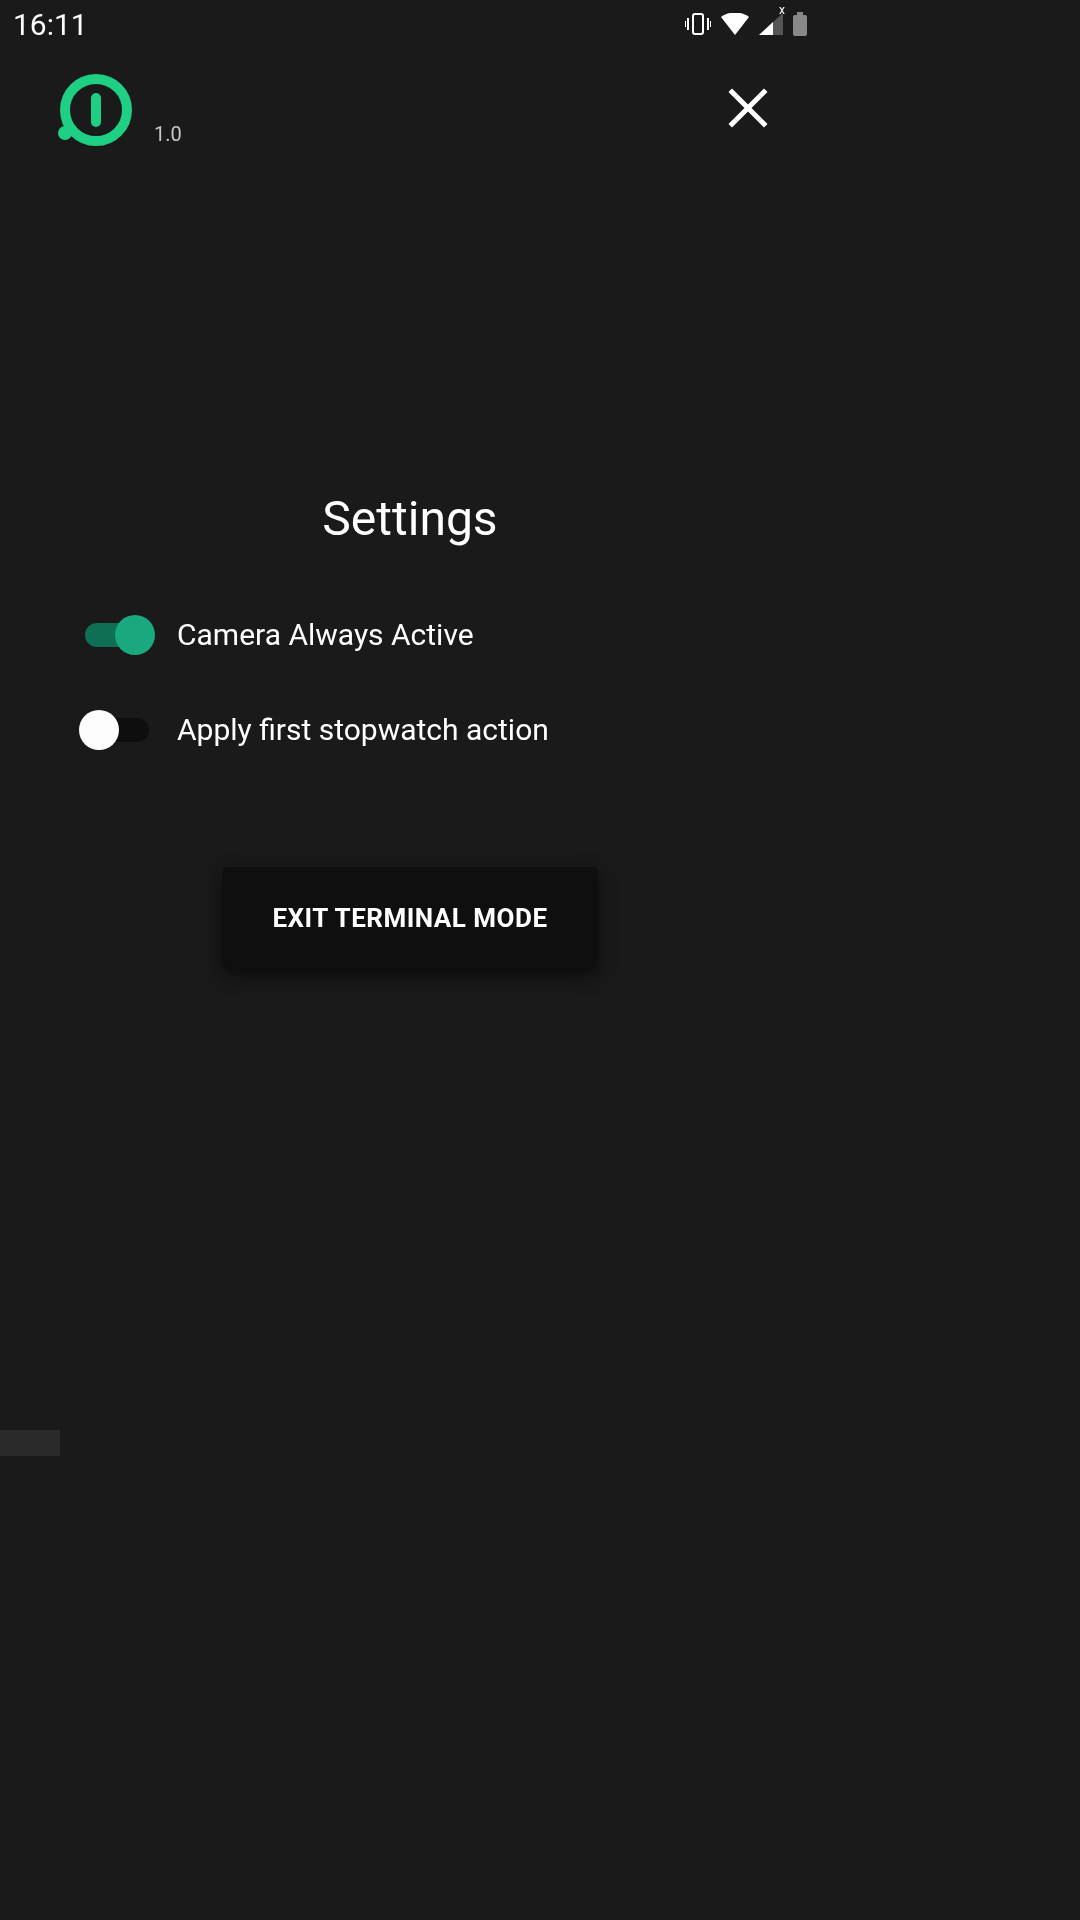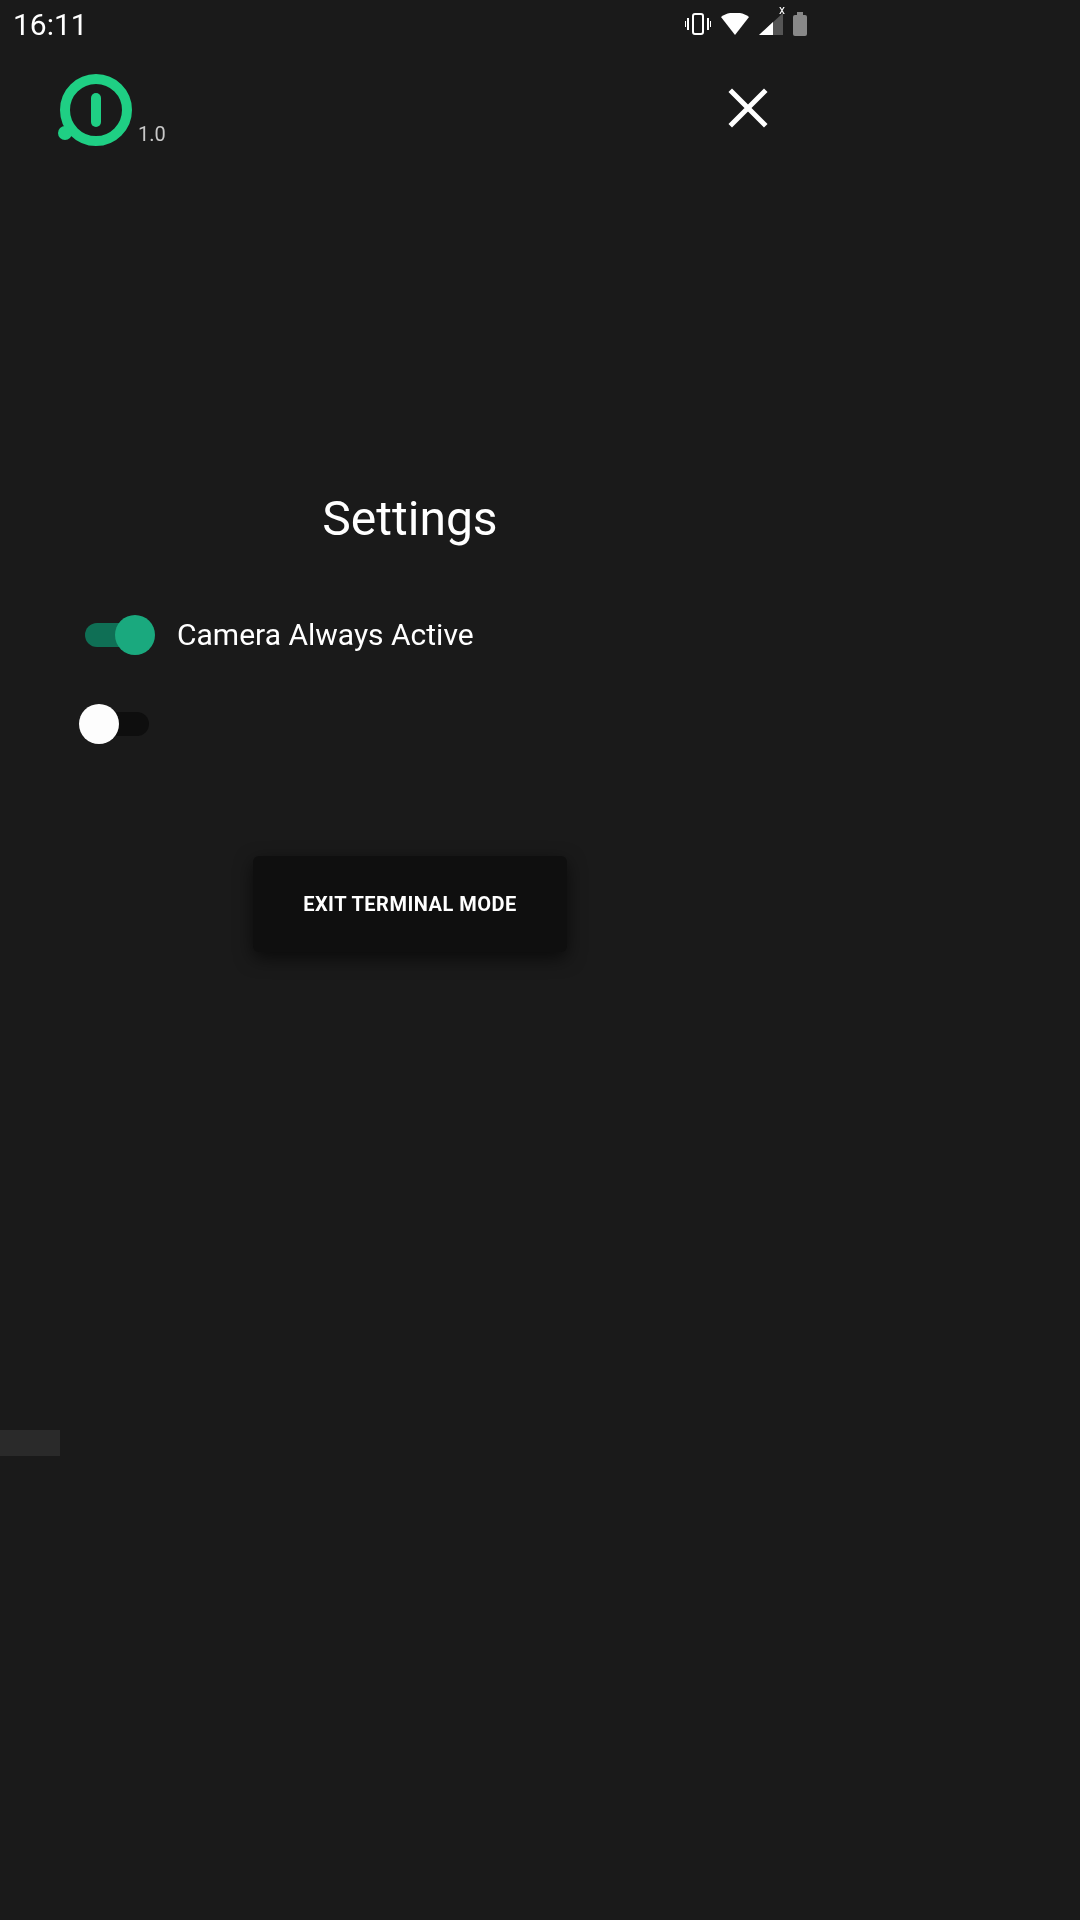--- a/index.html
+++ b/index.html
@@ -36,21 +36,21 @@
   
   .header {
     position: absolute;
     top: 60px; left: 0; right: 0;
     height: 100px;
     display: flex;
     align-items: center;
     justify-content: space-between;
     padding: 0 40px 0 60px;
   }
-  .logo-wrap { display: flex; align-items: flex-end; gap: 6px; }
+  .logo-wrap { display: flex; align-items: flex-end; gap: 22px; }
   .logo-ring {
     position: relative;
     width: 72px; height: 72px;
     border: 10px solid #1fcf84;
     border-radius: 50%;
     display: flex; align-items: center; justify-content: center;
   }
   .logo-bar {
     width: 10px; height: 34px;
     background: #1fcf84;
@@ -113,21 +113,21 @@
   .toggle.off .thumb { left: -6px; background: #fdfdfd; }
   .setting-label {
     font-size: 30px;
     color: #fff;
     font-weight: 400;
   }
   .exit-btn {
     margin-top: 60px;
     background: #0f0f0f;
     color: #fff;
-    font-size: 20px;
+    font-size: 26px;
     font-weight: 700;
     letter-spacing: 0.5px;
     padding: 36px 50px;
     border-radius: 6px;
     box-shadow: 0 6px 18px rgba(0,0,0,0.6);
     cursor: pointer;
     text-transform: uppercase;
   }
   
   .nav-ind {
@@ -196,19 +196,20 @@
       <div class="toggle on">
         <div class="thumb"></div>
       </div>
       <div class="setting-label">Camera Always Active</div>
     </div>
 
     <div class="setting-row">
       <div class="toggle off">
         <div class="thumb"></div>
       </div>
+      <div class="setting-label">Apply first stopwatch action</div>
     </div>
 
     <div class="exit-btn">EXIT TERMINAL MODE</div>
   </div>
 
   <div class="nav-ind"></div>
 </div>
 
 </body></html>

